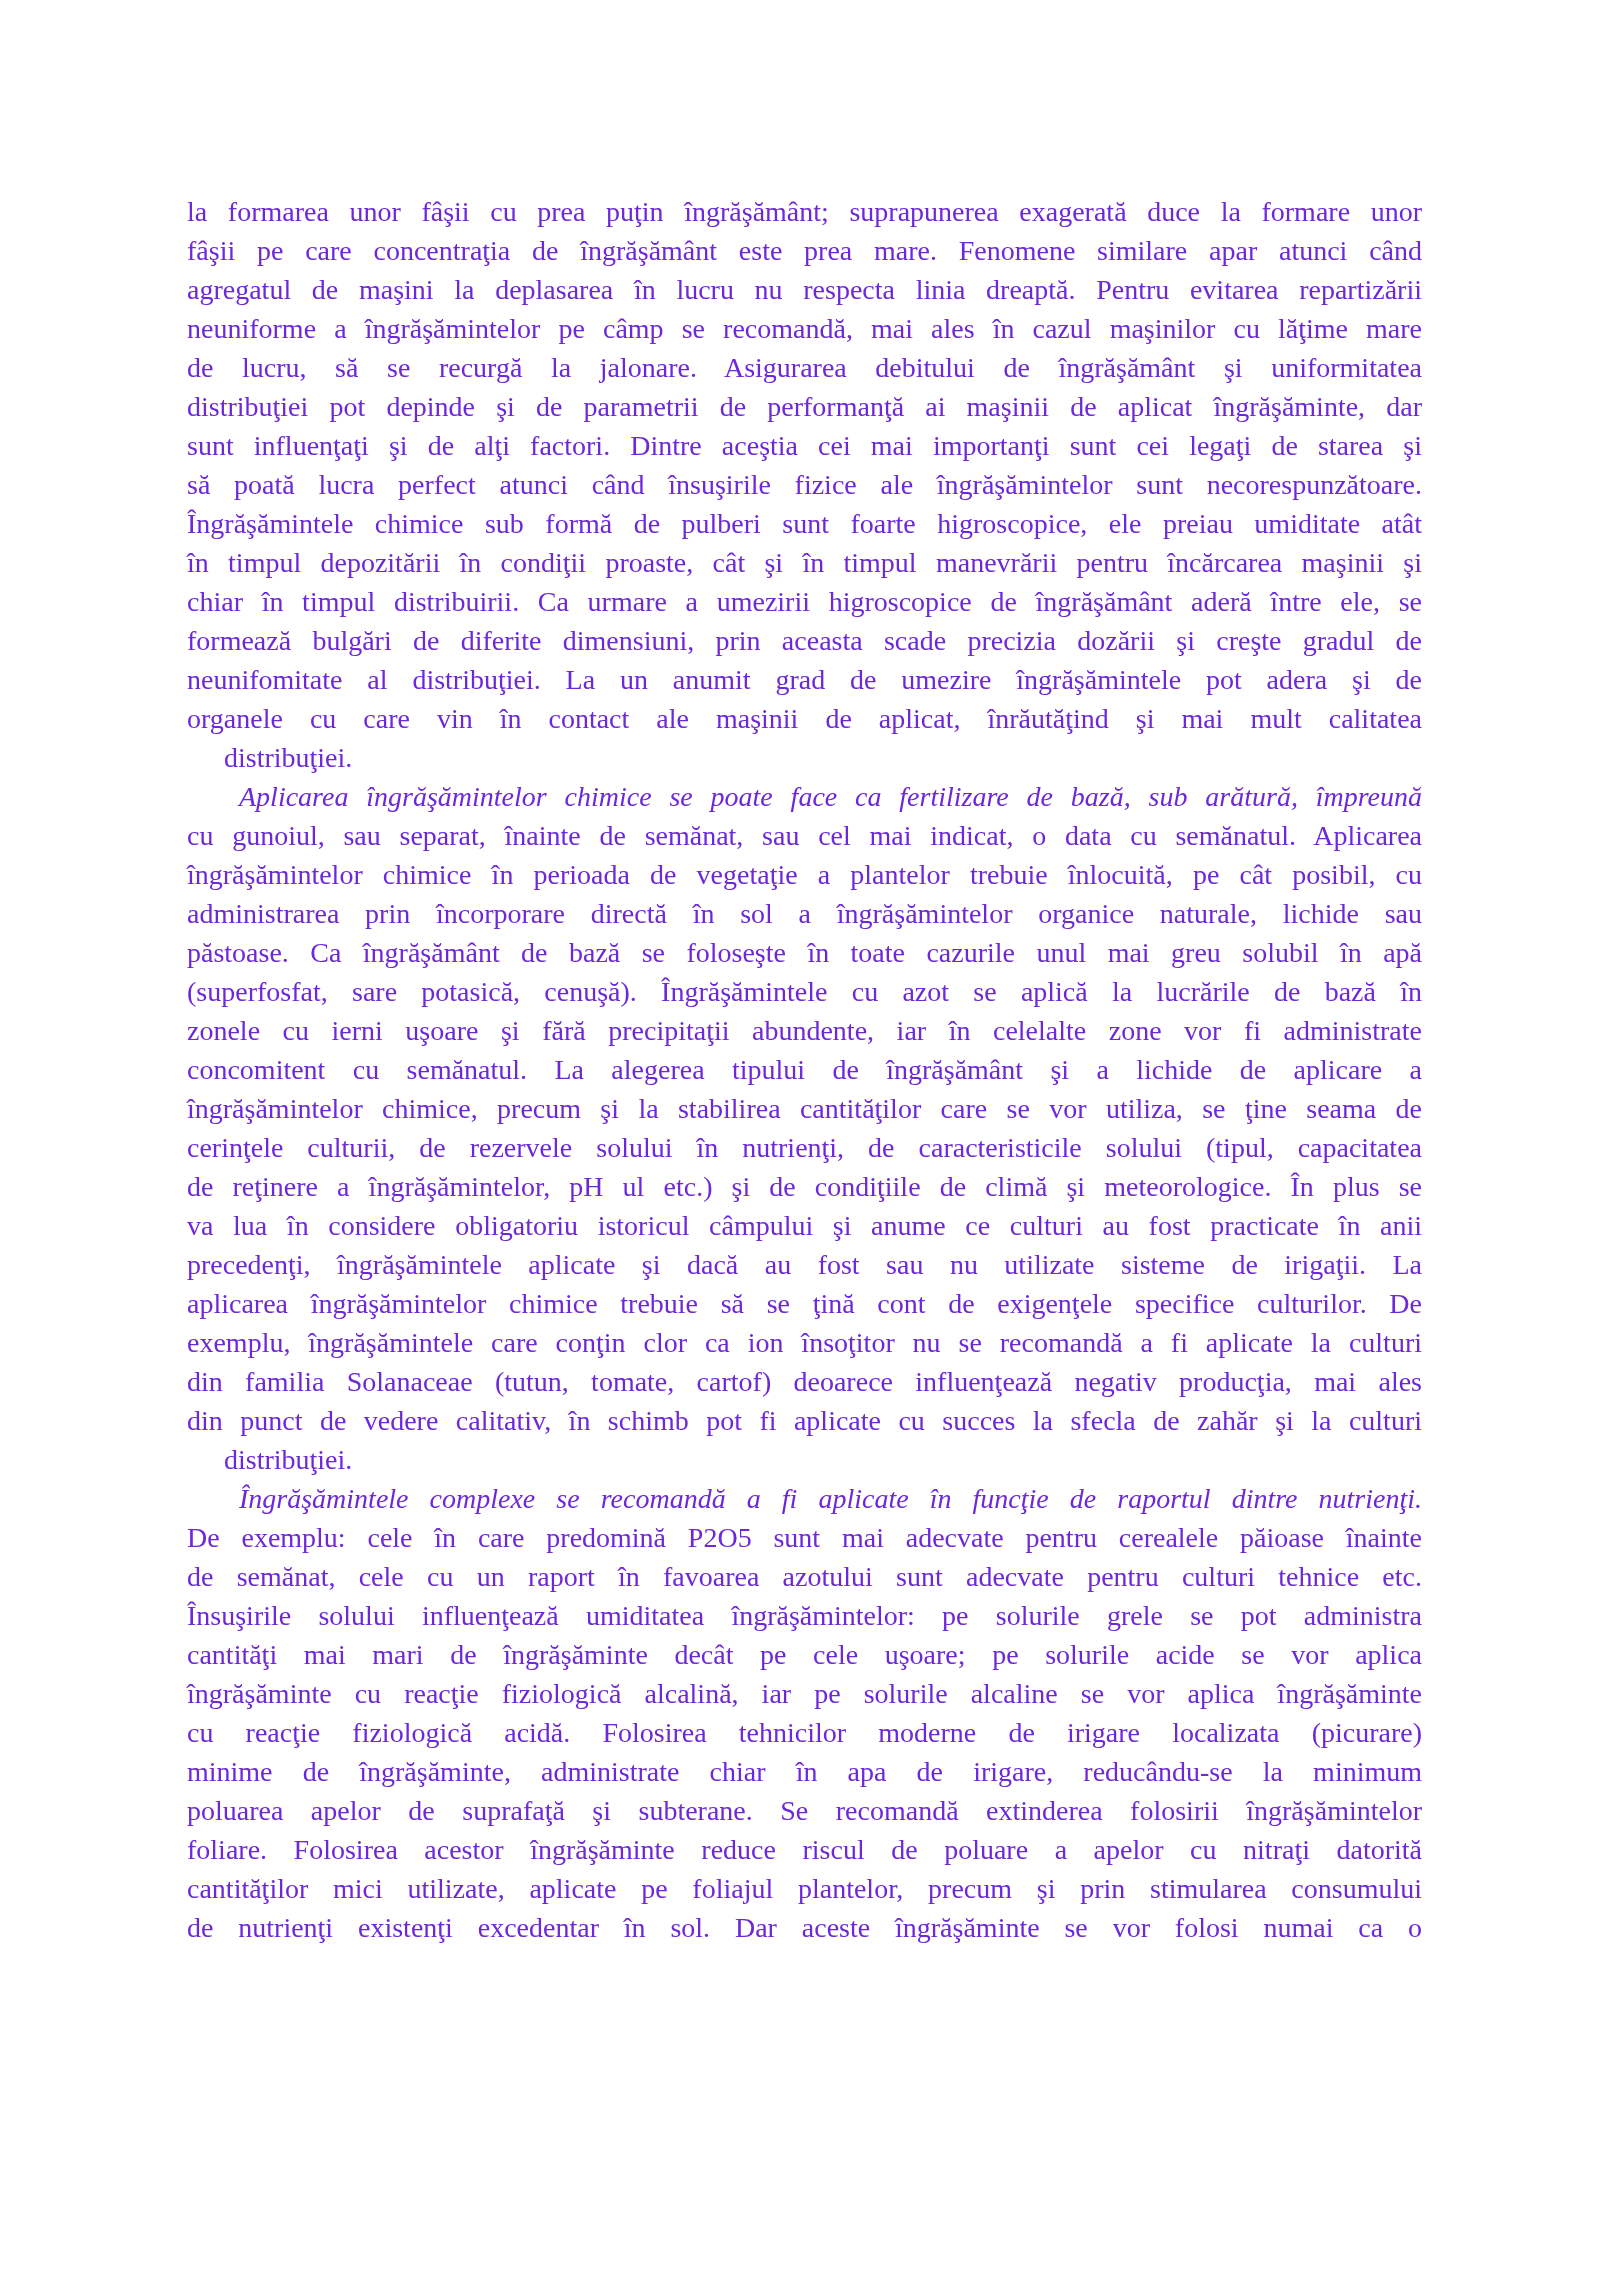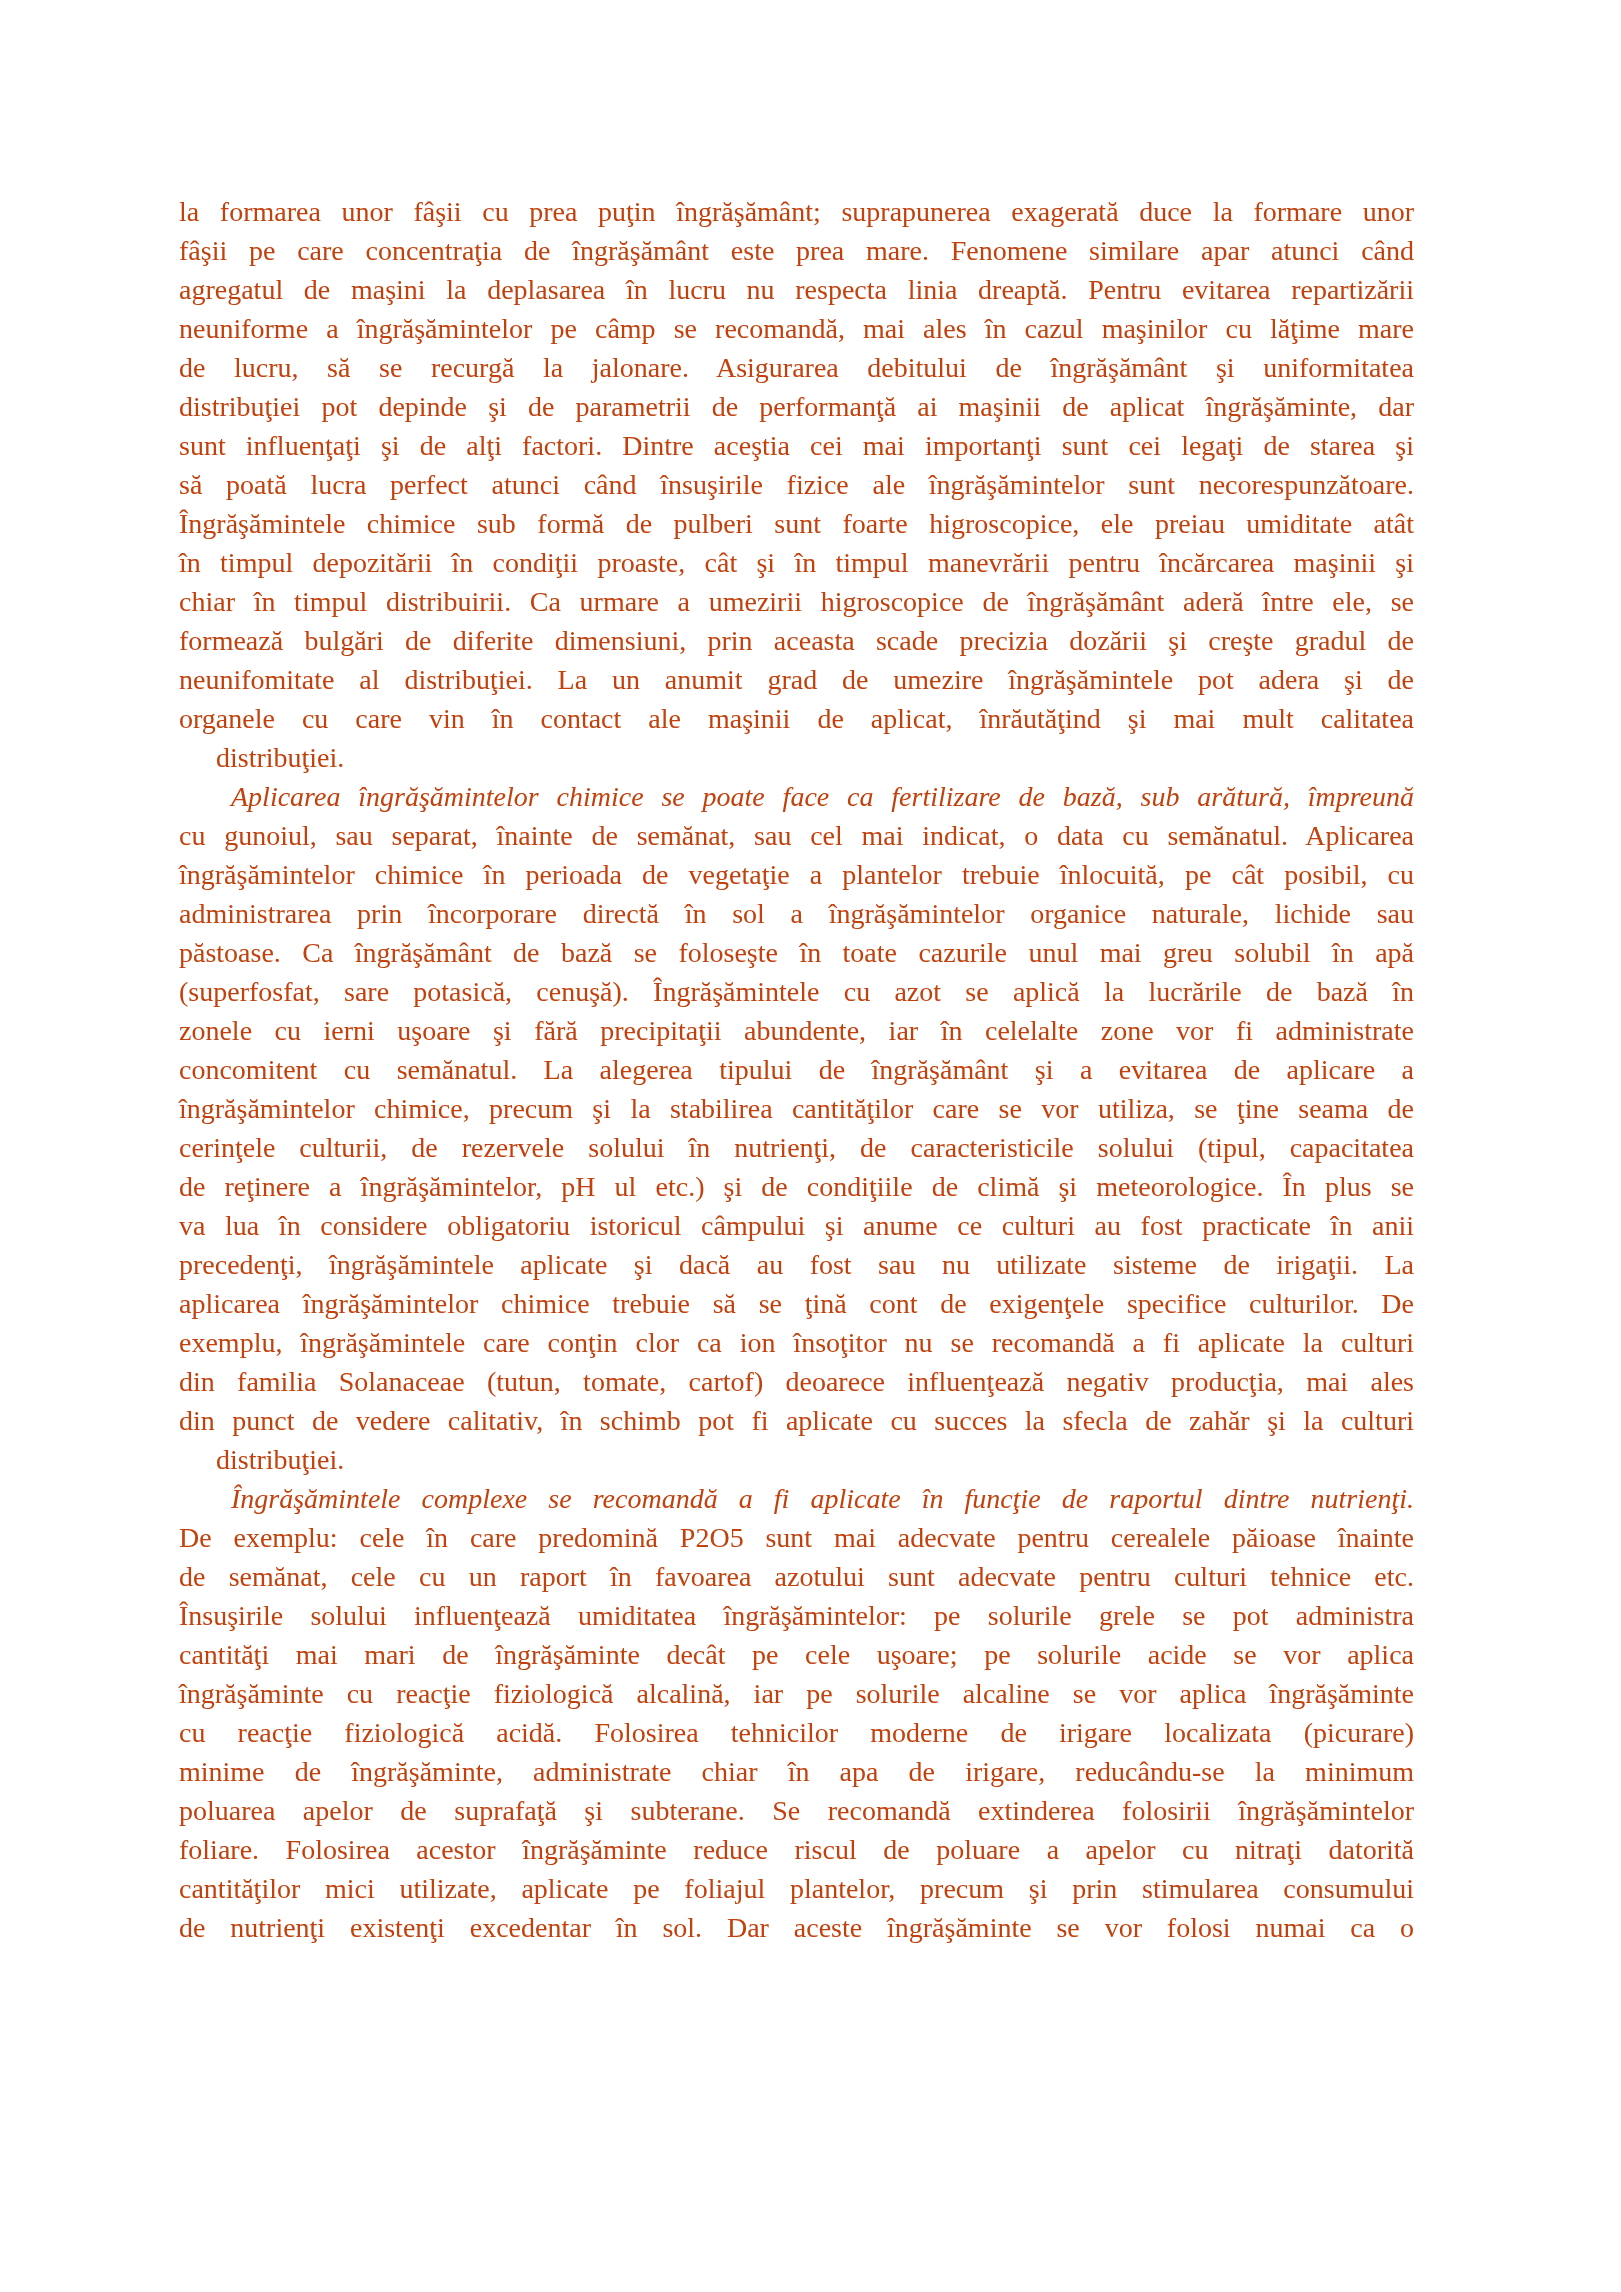--- a/index.html
+++ b/index.html
@@ -1,20 +1,20 @@
 <!DOCTYPE html>
 <html><head>
 <meta charset="utf-8">
 <style>
   html, body { margin: 0; padding: 0; background: #ffffff; }
   body { width: 1621px; height: 2293px; position: relative; overflow: hidden; }
   .page {
-    position: absolute; left: 179px; top: 192px; width: 1235px;
+    position: absolute; left: 187px; top: 192px; width: 1235px;
     font-family: "Liberation Serif", "DejaVu Serif", serif;
-    font-size: 28px; color: #c2410c;
+    font-size: 28px; color: #6d28d9;
   }
   .line {
     display: block; height: 39px; line-height: 39px;
     white-space: nowrap; text-align: justify; text-align-last: justify;
     overflow: visible;
   }
   .line.last { text-align-last: left; margin-left: 37px; }
   .line.indent { padding-left: 52px; font-style: italic; }
 </style>
 </head>
@@ -39,21 +39,21 @@
       <span class="line last">distribuţiei.</span>
     </div>
     <div>
       <span class="line indent">Aplicarea îngrăşămintelor chimice se poate face ca fertilizare de bază, sub arătură, împreună</span>
       <span class="line">cu gunoiul, sau separat, înainte de semănat, sau cel mai indicat, o data cu semănatul. Aplicarea</span>
       <span class="line">îngrăşămintelor chimice în perioada de vegetaţie a plantelor trebuie înlocuită, pe cât posibil, cu</span>
       <span class="line">administrarea prin încorporare directă în sol a îngrăşămintelor organice naturale, lichide sau</span>
       <span class="line">păstoase. Ca îngrăşământ de bază se foloseşte în toate cazurile unul mai greu solubil în apă</span>
       <span class="line">(superfosfat, sare potasică, cenuşă). Îngrăşămintele cu azot se aplică la lucrările de bază în</span>
       <span class="line">zonele cu ierni uşoare şi fără precipitaţii abundente, iar în celelalte zone vor fi administrate</span>
-      <span class="line">concomitent cu semănatul. La alegerea tipului de îngrăşământ şi a evitarea de aplicare a</span>
+      <span class="line">concomitent cu semănatul. La alegerea tipului de îngrăşământ şi a lichide de aplicare a</span>
       <span class="line">îngrăşămintelor chimice, precum şi la stabilirea cantităţilor care se vor utiliza, se ţine seama de</span>
       <span class="line">cerinţele culturii, de rezervele solului în nutrienţi, de caracteristicile solului (tipul, capacitatea</span>
       <span class="line">de reţinere a îngrăşămintelor, pH ul etc.) şi de condiţiile de climă şi meteorologice. În plus se</span>
       <span class="line">va lua în considere obligatoriu istoricul câmpului şi anume ce culturi au fost practicate în anii</span>
       <span class="line">precedenţi, îngrăşămintele aplicate şi dacă au fost sau nu utilizate sisteme de irigaţii. La</span>
       <span class="line">aplicarea îngrăşămintelor chimice trebuie să se ţină cont de exigenţele specifice culturilor. De</span>
       <span class="line">exemplu, îngrăşămintele care conţin clor ca ion însoţitor nu se recomandă a fi aplicate la culturi</span>
       <span class="line">din familia Solanaceae (tutun, tomate, cartof) deoarece influenţează negativ producţia, mai ales</span>
       <span class="line">din punct de vedere calitativ, în schimb pot fi aplicate cu succes la sfecla de zahăr şi la culturi</span>
       <span class="line last">distribuţiei.</span>

